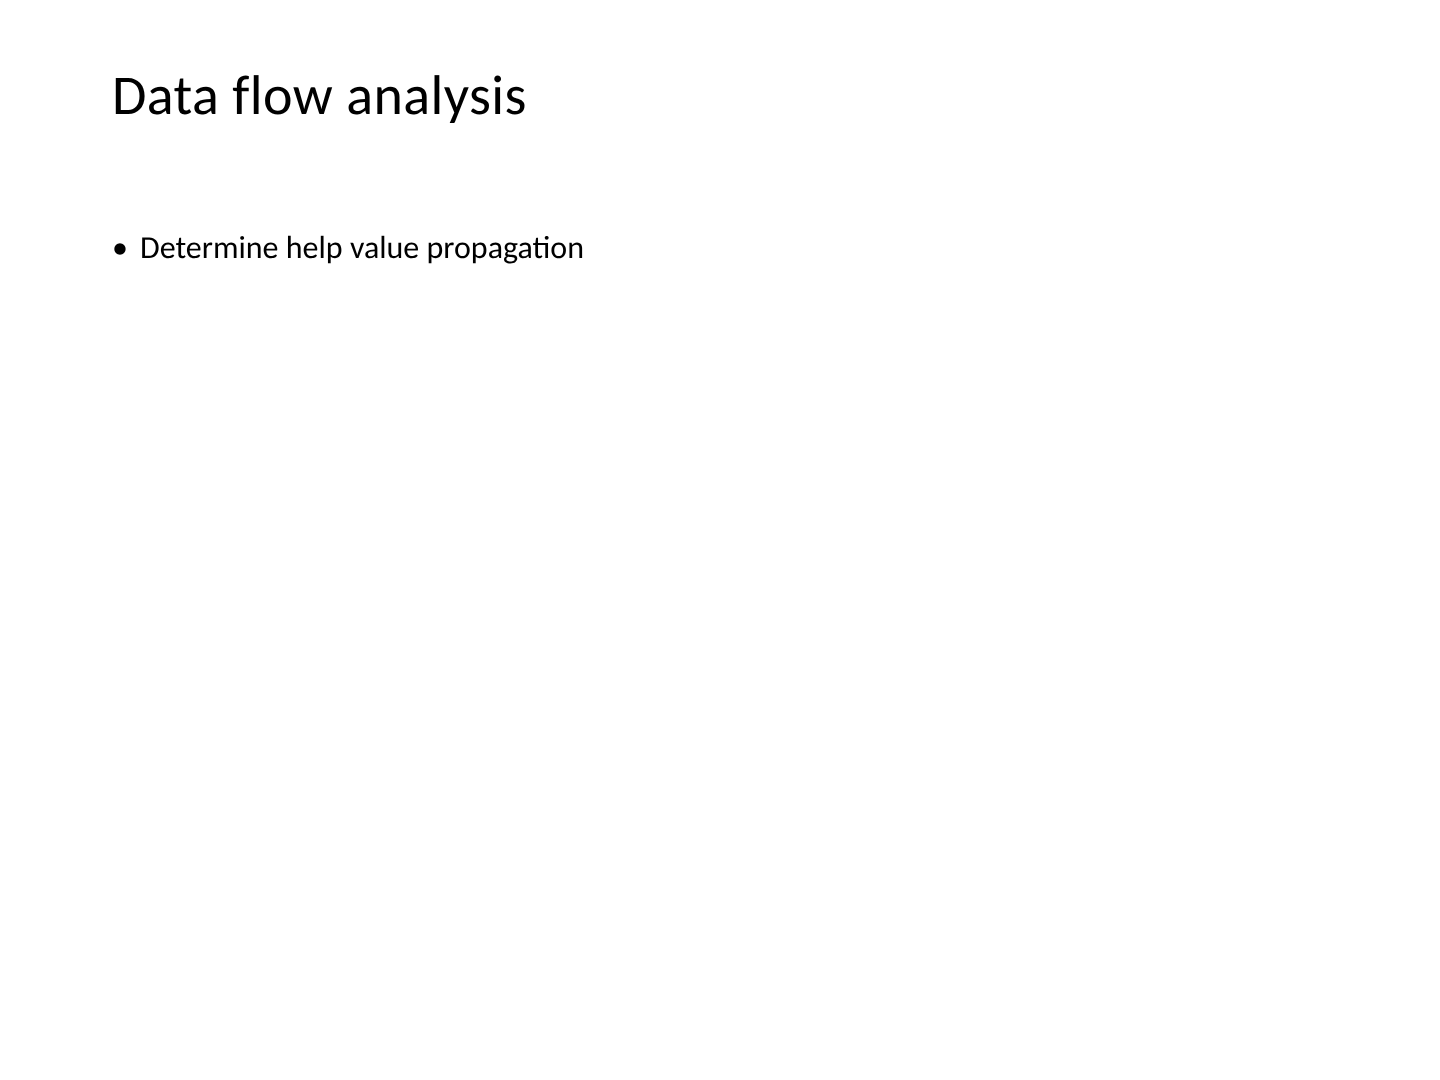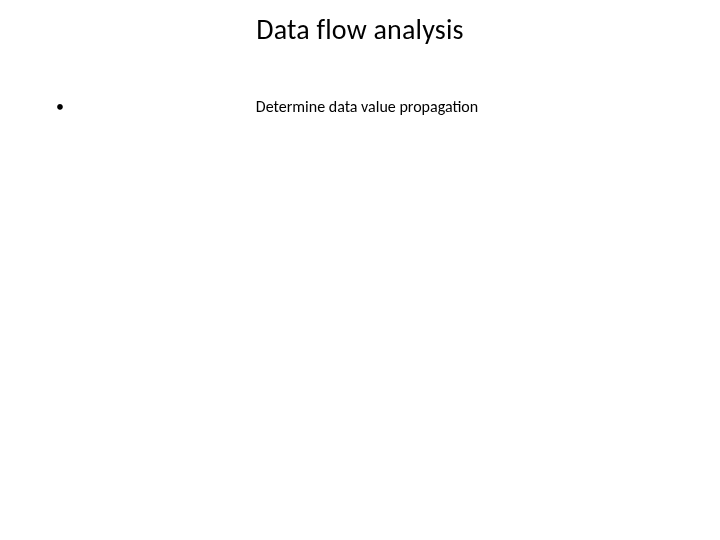--- a/index.html
+++ b/index.html
@@ -9,22 +9,21 @@
     }
     body {
       width: 720px;
       height: 540px;
       background: #ffffff;
       font-family: Calibri, "Segoe UI", Arial, sans-serif;
       color: #000000;
       position: relative;
     }
     .slide {
-      padding: 12px 56px;
-      text-align: center;
+      padding: 30px 56px;
     }
     .title {
       font-size: 28px;
       font-weight: 400;
       margin-bottom: 48px;
       letter-spacing: 0.2px;
     }
     .bullets {
       list-style: none;
       font-size: 16px;
@@ -41,15 +40,15 @@
       left: 0;
       top: 0;
     }
   </style>
 </head>
 <body>
 
 <div class="slide">
   <h1 class="title">Data flow analysis</h1>
   <ul class="bullets">
-    <li>Determine data value propagation</li>
+    <li>Determine help value propagation</li>
   </ul>
 </div>
 
 </body></html>

